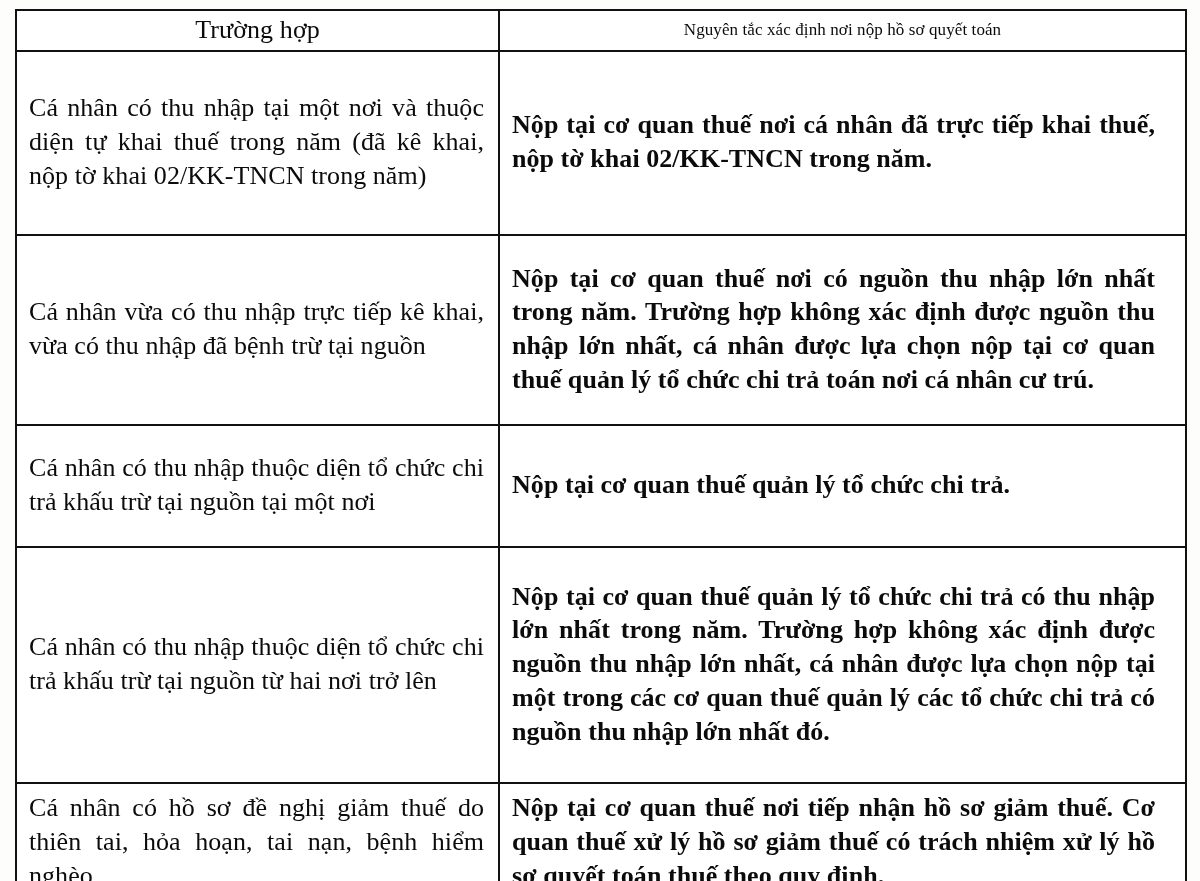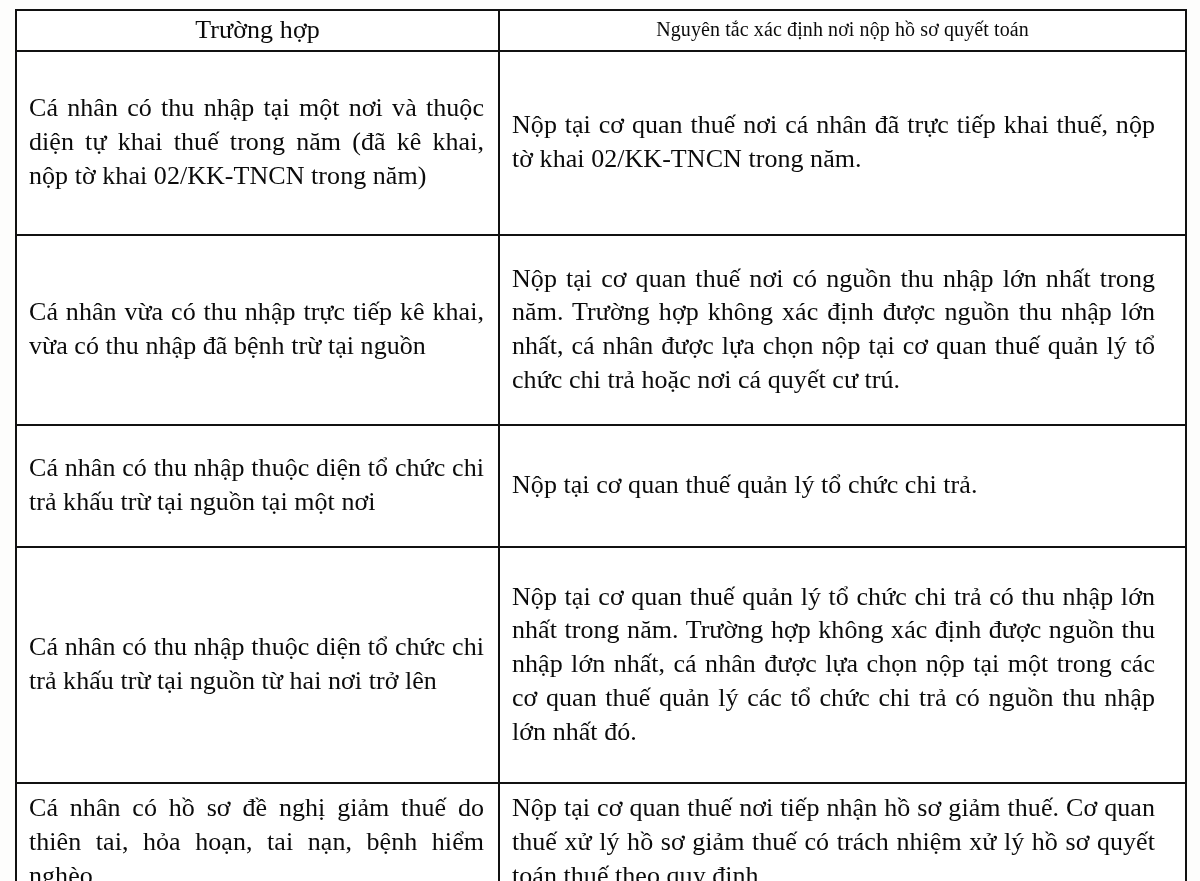--- a/index.html
+++ b/index.html
@@ -62,38 +62,39 @@
     text-align: center;
     font-weight: bold;
     font-size: 26px;
     line-height: 1.12;
     padding-top: 5px;
     padding-bottom: 7px;
     letter-spacing: 0.1px;
   }
 
   thead th.h-left { font-size: 26px; }
-  thead th.h-right { font-size: 20px; margin-left: 48px; }
+  thead th.h-right { font-size: 17px; margin-left: 48px; }
 
   tbody td {
     font-size: 26px;
     line-height: 1.30;
     letter-spacing: 0.05px;
   }
 
   td.case-cell {
     text-align: justify;
     text-justify: inter-word;
     padding-right: 14px;
     margin-left: 12px;
   }
   td.rule-cell {
     text-align: justify;
     text-justify: inter-word;
     padding-right: 30px;
+    font-weight: bold;
   }
 
   
   tr.r1 td { height: 172px; }
   tr.r2 td { height: 178px; }
   tr.r3 td { height: 110px; }
   tr.r4 td { height: 224px; }
   tr.r5 td { height: 108px; }
 
   tr.r1 td.case-cell,
@@ -129,21 +130,21 @@
         <th class="h-right">Nguyên tắc xác định nơi nộp hồ sơ quyết toán</th>
       </tr>
     </thead>
     <tbody>
       <tr class="r1">
         <td class="case-cell">Cá nhân có thu nhập tại một nơi và thuộc diện tự khai thuế trong năm (đã kê khai, nộp tờ khai 02/KK-TNCN trong năm)</td>
         <td class="rule-cell">Nộp tại cơ quan thuế nơi cá nhân đã trực tiếp khai thuế, nộp tờ khai 02/KK-TNCN trong năm.</td>
       </tr>
       <tr class="r2">
         <td class="case-cell">Cá nhân vừa có thu nhập trực tiếp kê khai, vừa có thu nhập đã bệnh trừ tại nguồn</td>
-        <td class="rule-cell">Nộp tại cơ quan thuế nơi có nguồn thu nhập lớn nhất trong năm. Trường hợp không xác định được nguồn thu nhập lớn nhất, cá nhân được lựa chọn nộp tại cơ quan thuế quản lý tổ chức chi trả hoặc nơi cá quyết cư trú.</td>
+        <td class="rule-cell">Nộp tại cơ quan thuế nơi có nguồn thu nhập lớn nhất trong năm. Trường hợp không xác định được nguồn thu nhập lớn nhất, cá nhân được lựa chọn nộp tại cơ quan thuế quản lý tổ chức chi trả toán nơi cá nhân cư trú.</td>
       </tr>
       <tr class="r3">
         <td class="case-cell">Cá nhân có thu nhập thuộc diện tổ chức chi trả khấu trừ tại nguồn tại một nơi</td>
         <td class="rule-cell">Nộp tại cơ quan thuế quản lý tổ chức chi trả.</td>
       </tr>
       <tr class="r4">
         <td class="case-cell">Cá nhân có thu nhập thuộc diện tổ chức chi trả khấu trừ tại nguồn từ hai nơi trở lên</td>
         <td class="rule-cell">Nộp tại cơ quan thuế quản lý tổ chức chi trả có thu nhập lớn nhất trong năm. Trường hợp không xác định được nguồn thu nhập lớn nhất, cá nhân được lựa chọn nộp tại một trong các cơ quan thuế quản lý các tổ chức chi trả có nguồn thu nhập lớn nhất đó.</td>
       </tr>
       <tr class="r5">

